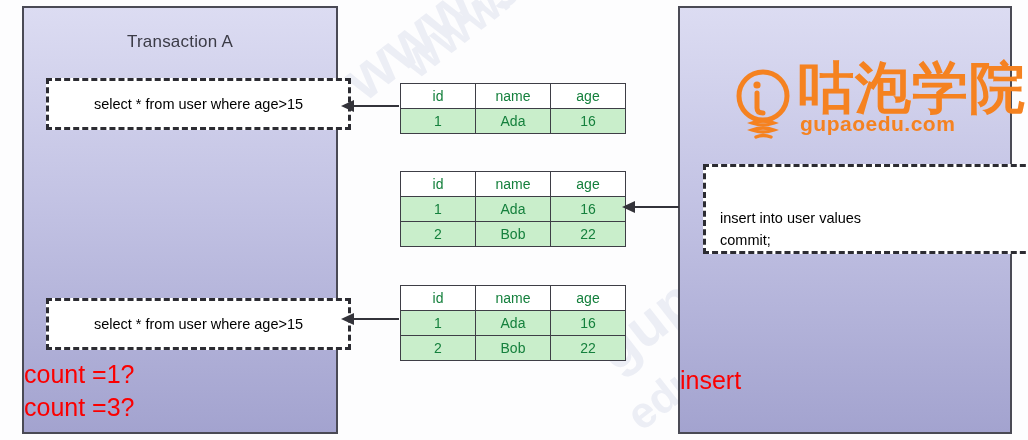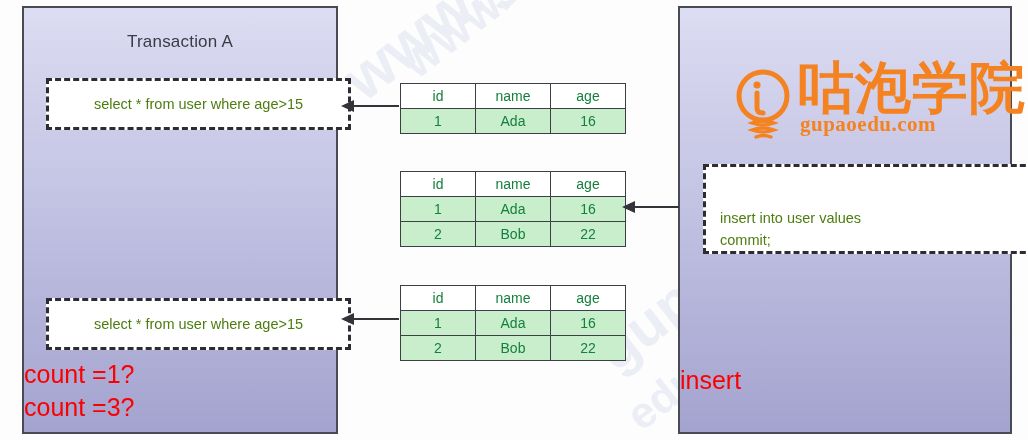--- a/index.html
+++ b/index.html
@@ -72,21 +72,21 @@
   #panel-b .panel-title { top: 33px; }
 
   
   .sql-box {
     position: absolute;
     background: #ffffff;
     border: 3px dashed #2c2c32;
     box-sizing: border-box;
     display: flex;
     align-items: center;
-    color: #4d7c0f;
+    color: #000000;
   }
   .sql-box.one-line {
     justify-content: center;
     font-size: 14.5px;
   }
   #sql-a1 {
     left: 22px;
     top: 70px;
     width: 305px;
     height: 52px;
@@ -151,21 +151,20 @@
   }
   .logo-url {
     position: absolute;
     left: 68px;
     top: 46px;
     font-size: 21px;
     font-weight: bold;
     color: #f58220;
     letter-spacing: .5px;
     white-space: nowrap;
-    font-family: Liberation Serif, serif;
   }
 
   
   .data-table {
     position: absolute;
     border-collapse: collapse;
     background: #ffffff;
     font-size: 14px;
     color: #15803d;
   }

